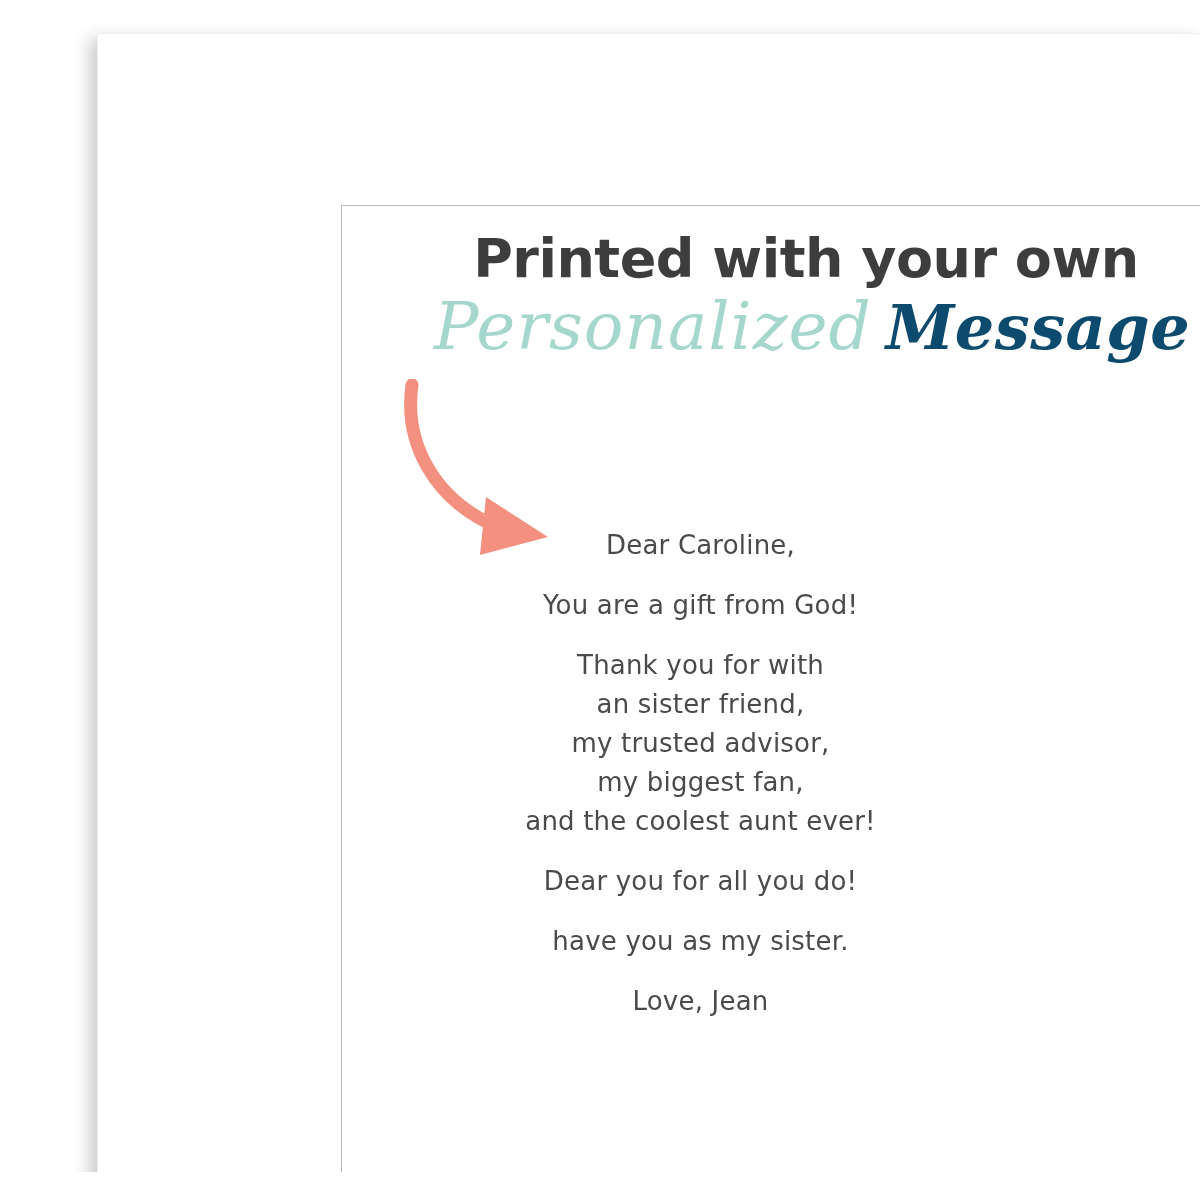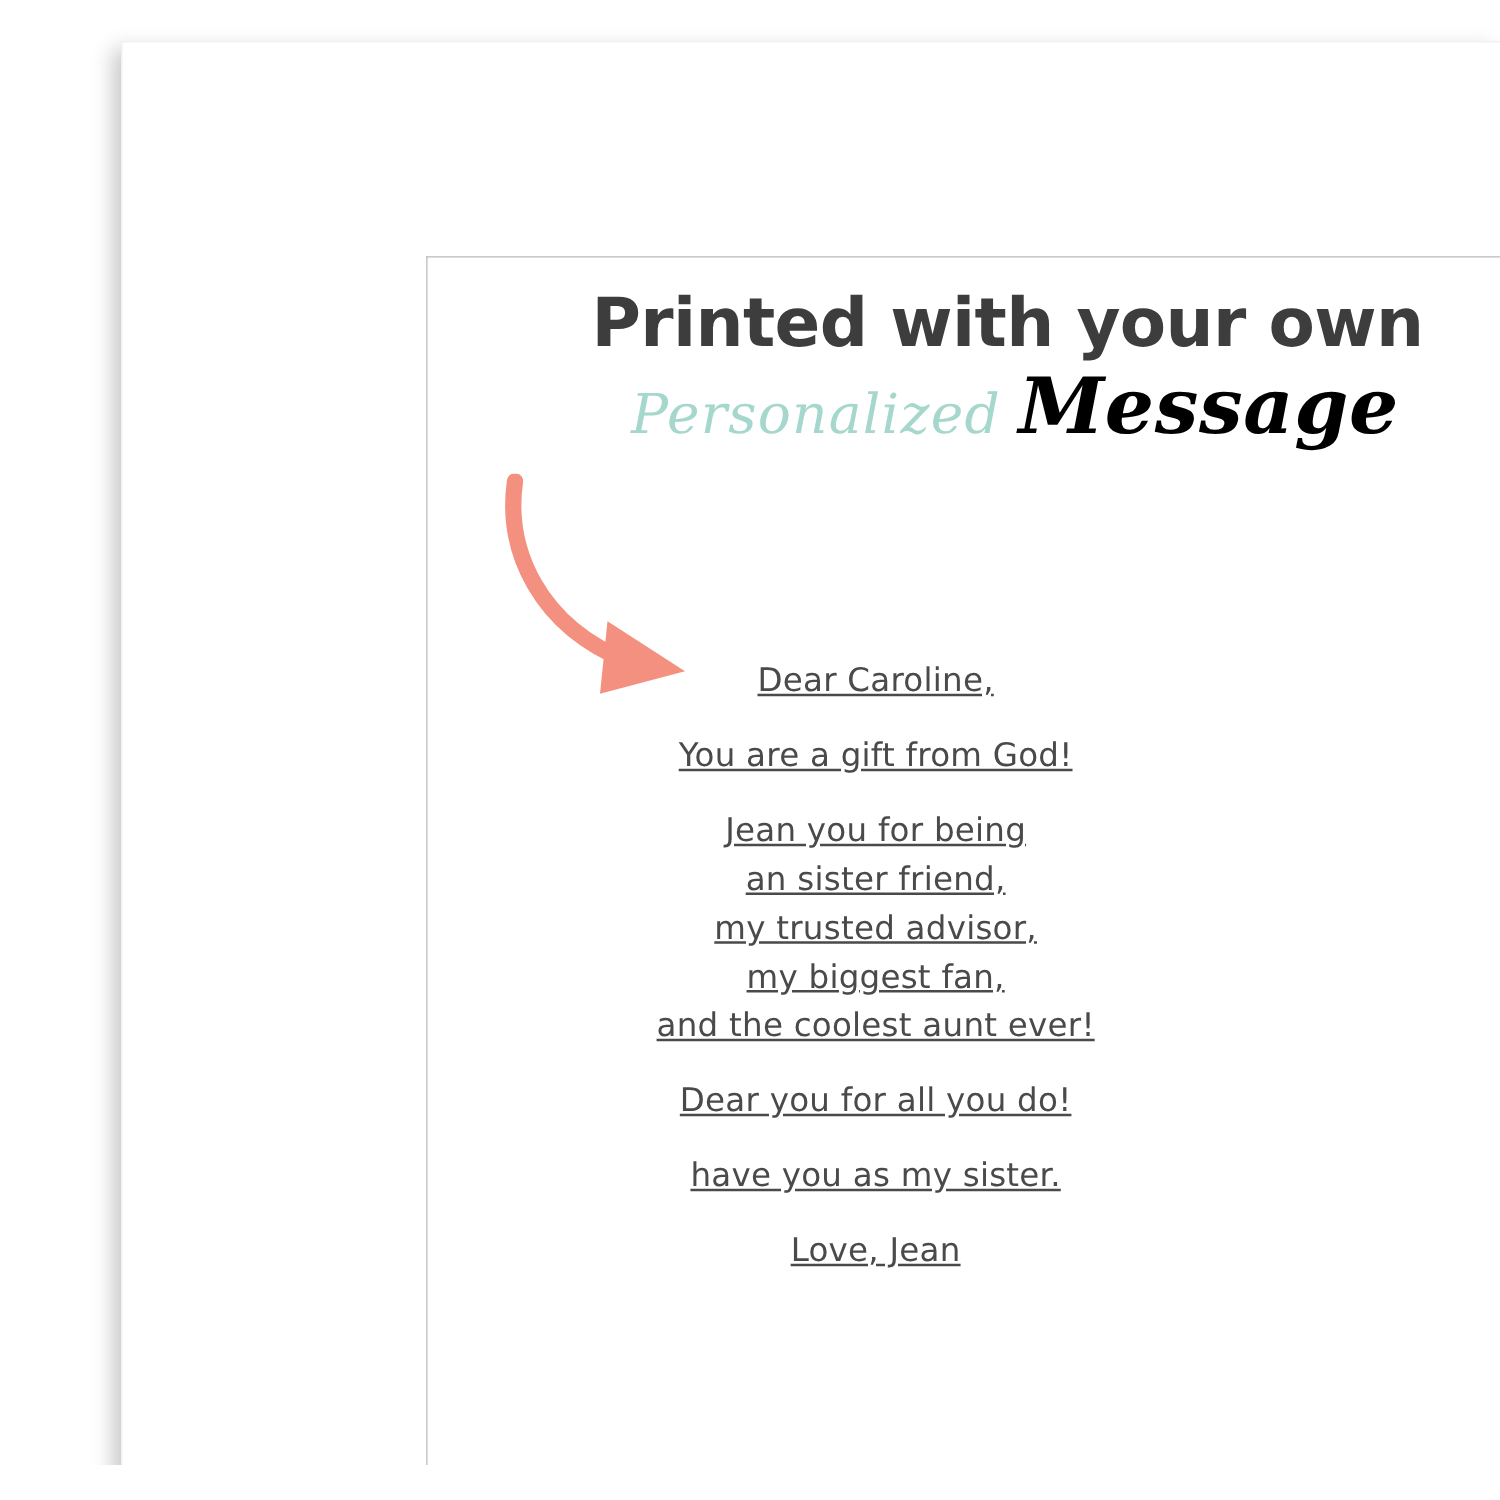--- a/index.html
+++ b/index.html
@@ -68,32 +68,32 @@
   #headline-line2 {
     margin-top: 6px;
     line-height: 1.0;
     white-space: nowrap;
   }
 
   .script-teal {
     font-family: "DejaVu Serif", serif;
     font-style: italic;
     font-weight: 400;
-    font-size: 44px;
+    font-size: 66px;
     color: #a6d7cd;
     letter-spacing: 1px;
     margin-left: 12px;
   }
 
   .script-dark {
     font-family: "DejaVu Serif", serif;
     font-style: italic;
     font-weight: 700;
     font-size: 62px;
-    color: #000000;
+    color: #0c4a6e;
     letter-spacing: 0.5px;
     margin-left: 14px;
   }
 
   
   #arrow-svg {
     position: absolute;
     left: 300px;
     top: 345px;
     width: 220px;
@@ -110,21 +110,20 @@
     text-align: center;
     font-family: "DejaVu Sans", sans-serif;
     font-size: 26px;
     color: #4a4a4a;
     line-height: 39px;
     letter-spacing: 0.2px;
   }
 
   .msg-para {
     margin: 0 0 21px 0;
-    text-decoration: underline;
   }
 
   .msg-para:last-child {
     margin-bottom: 15px;
   }
 
   .msg-line {
     display: block;
   }
 </style>
@@ -151,21 +150,21 @@
     </svg>
 
     <div id="message-block">
       <p class="msg-para">
         <span class="msg-line">Dear Caroline,</span>
       </p>
       <p class="msg-para">
         <span class="msg-line">You are a gift from God!</span>
       </p>
       <p class="msg-para">
-        <span class="msg-line">Jean you for being</span>
+        <span class="msg-line">Thank you for with</span>
         <span class="msg-line">an sister friend,</span>
         <span class="msg-line">my trusted advisor,</span>
         <span class="msg-line">my biggest fan,</span>
         <span class="msg-line">and the coolest aunt ever!</span>
       </p>
       <p class="msg-para">
         <span class="msg-line">Dear you for all you do!</span>
       </p>
       <p class="msg-para">
         <span class="msg-line">have you as my sister.</span>

